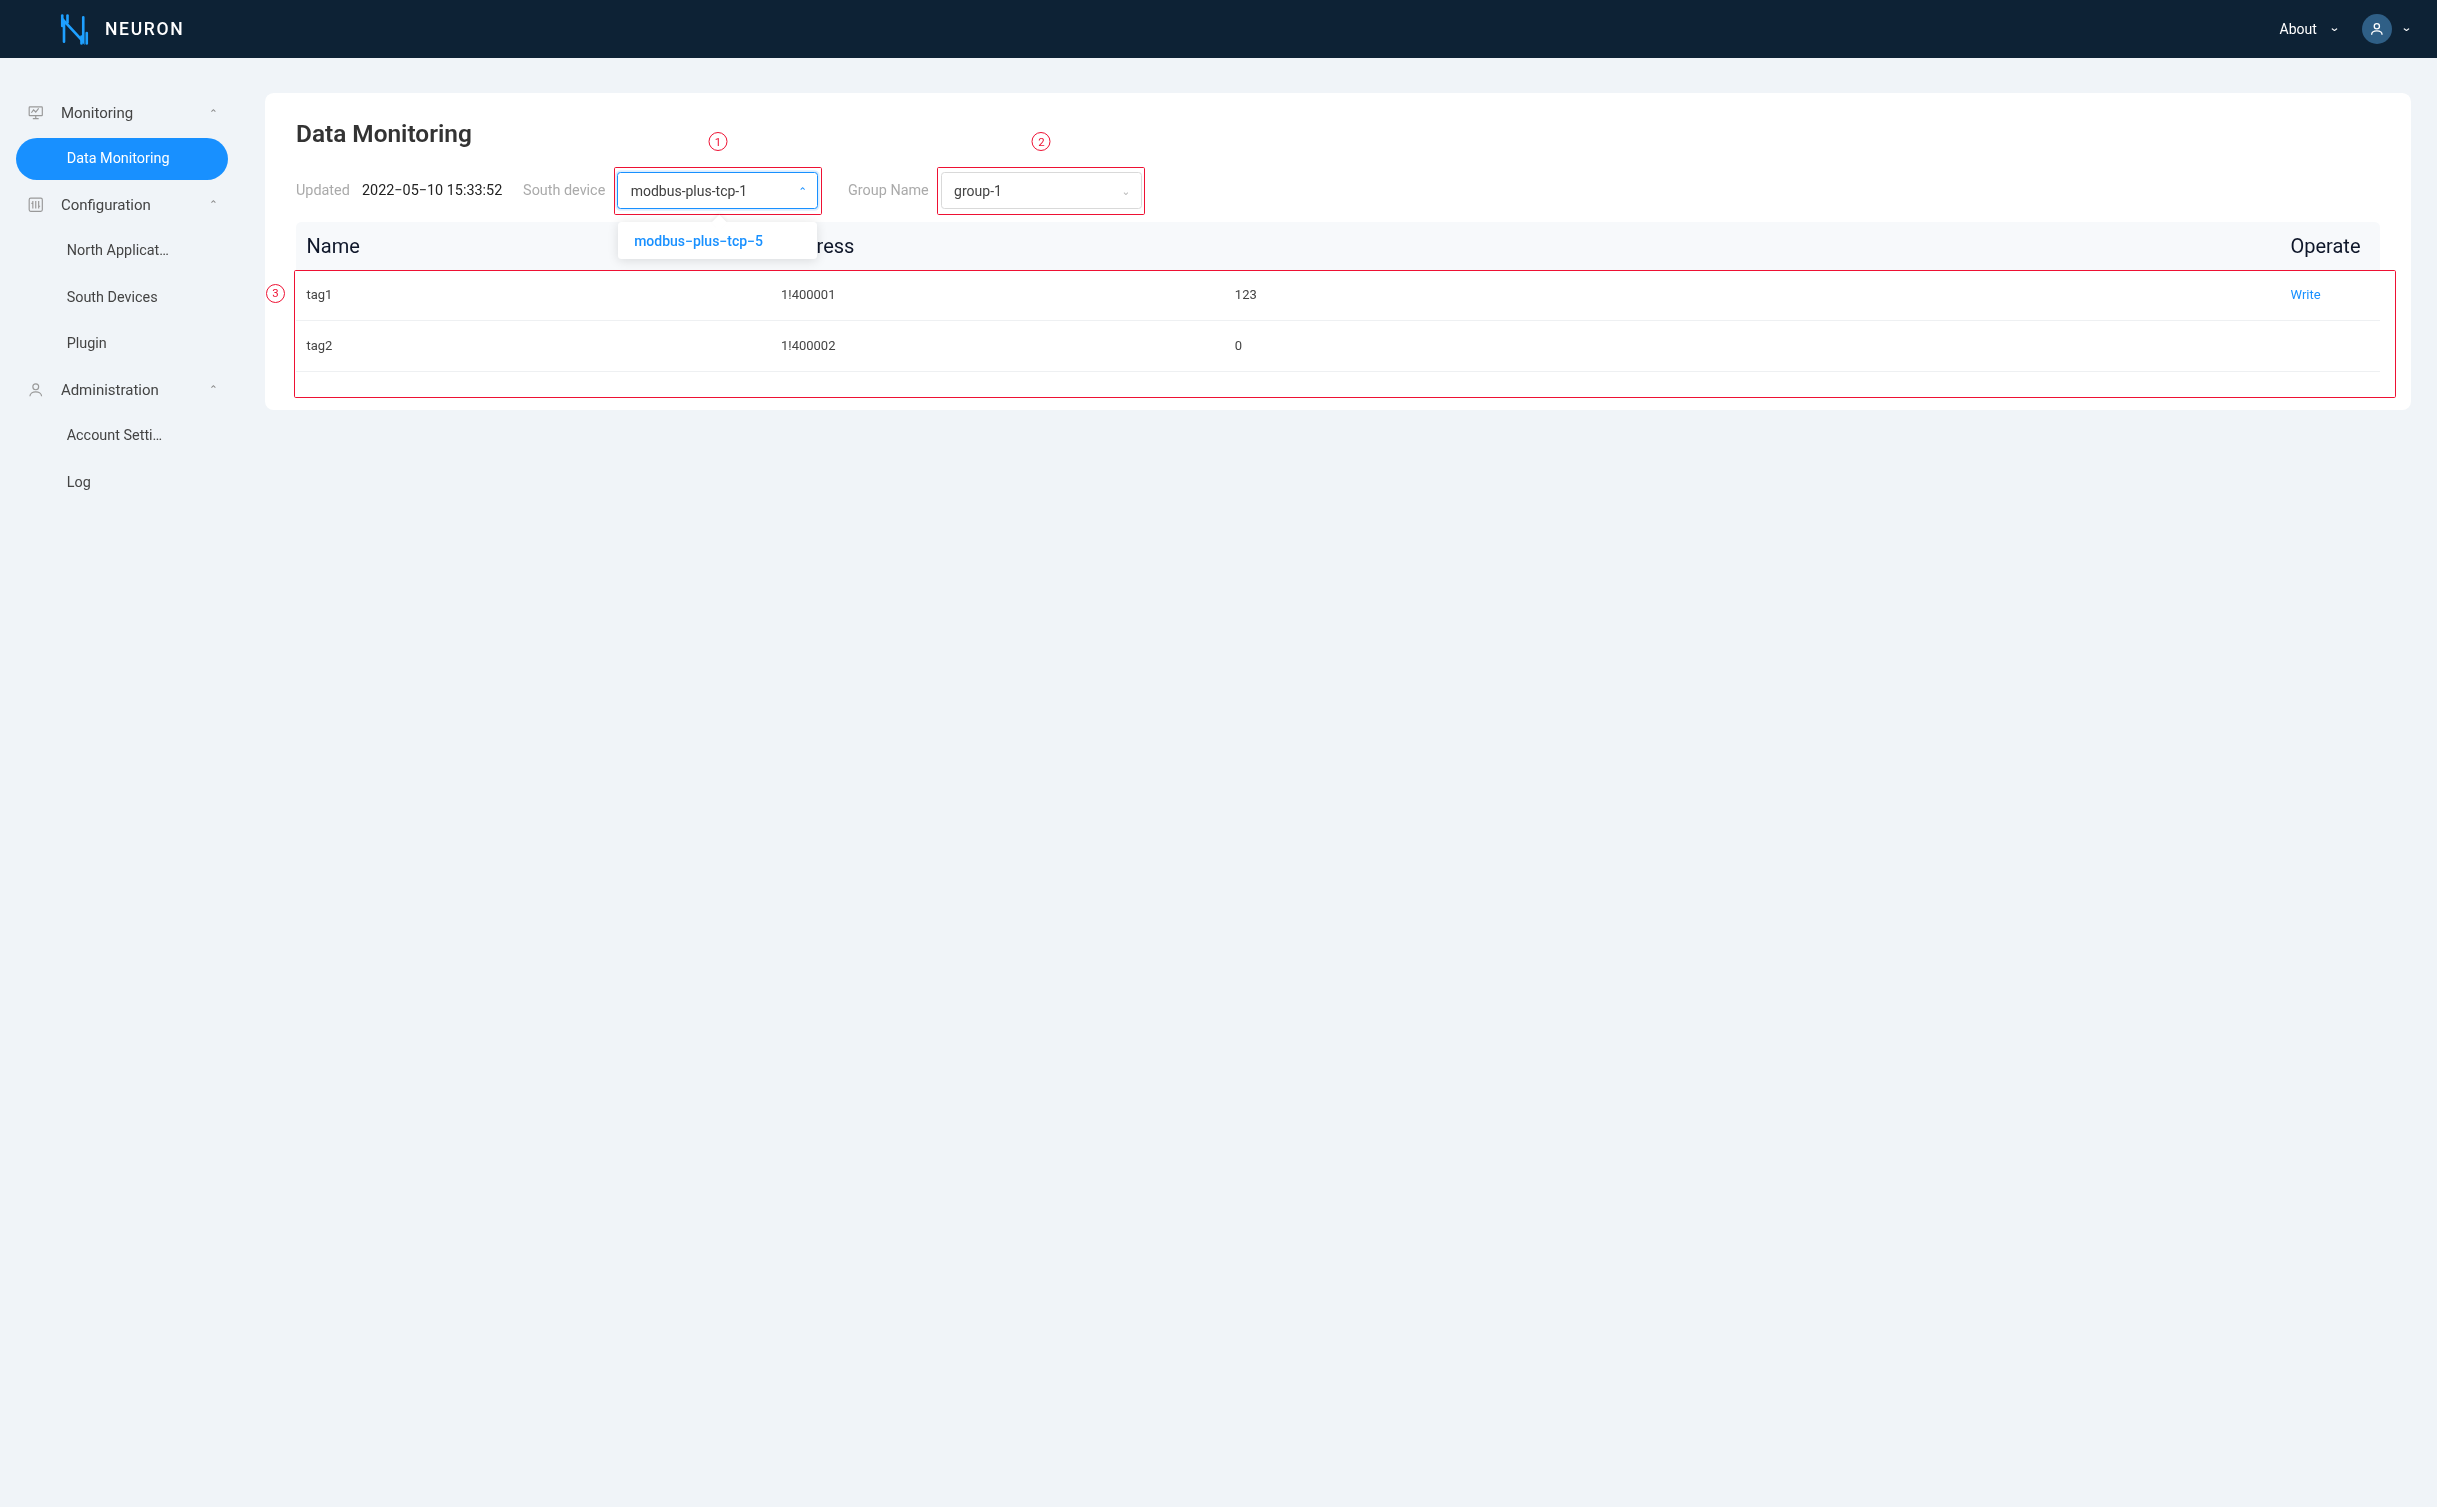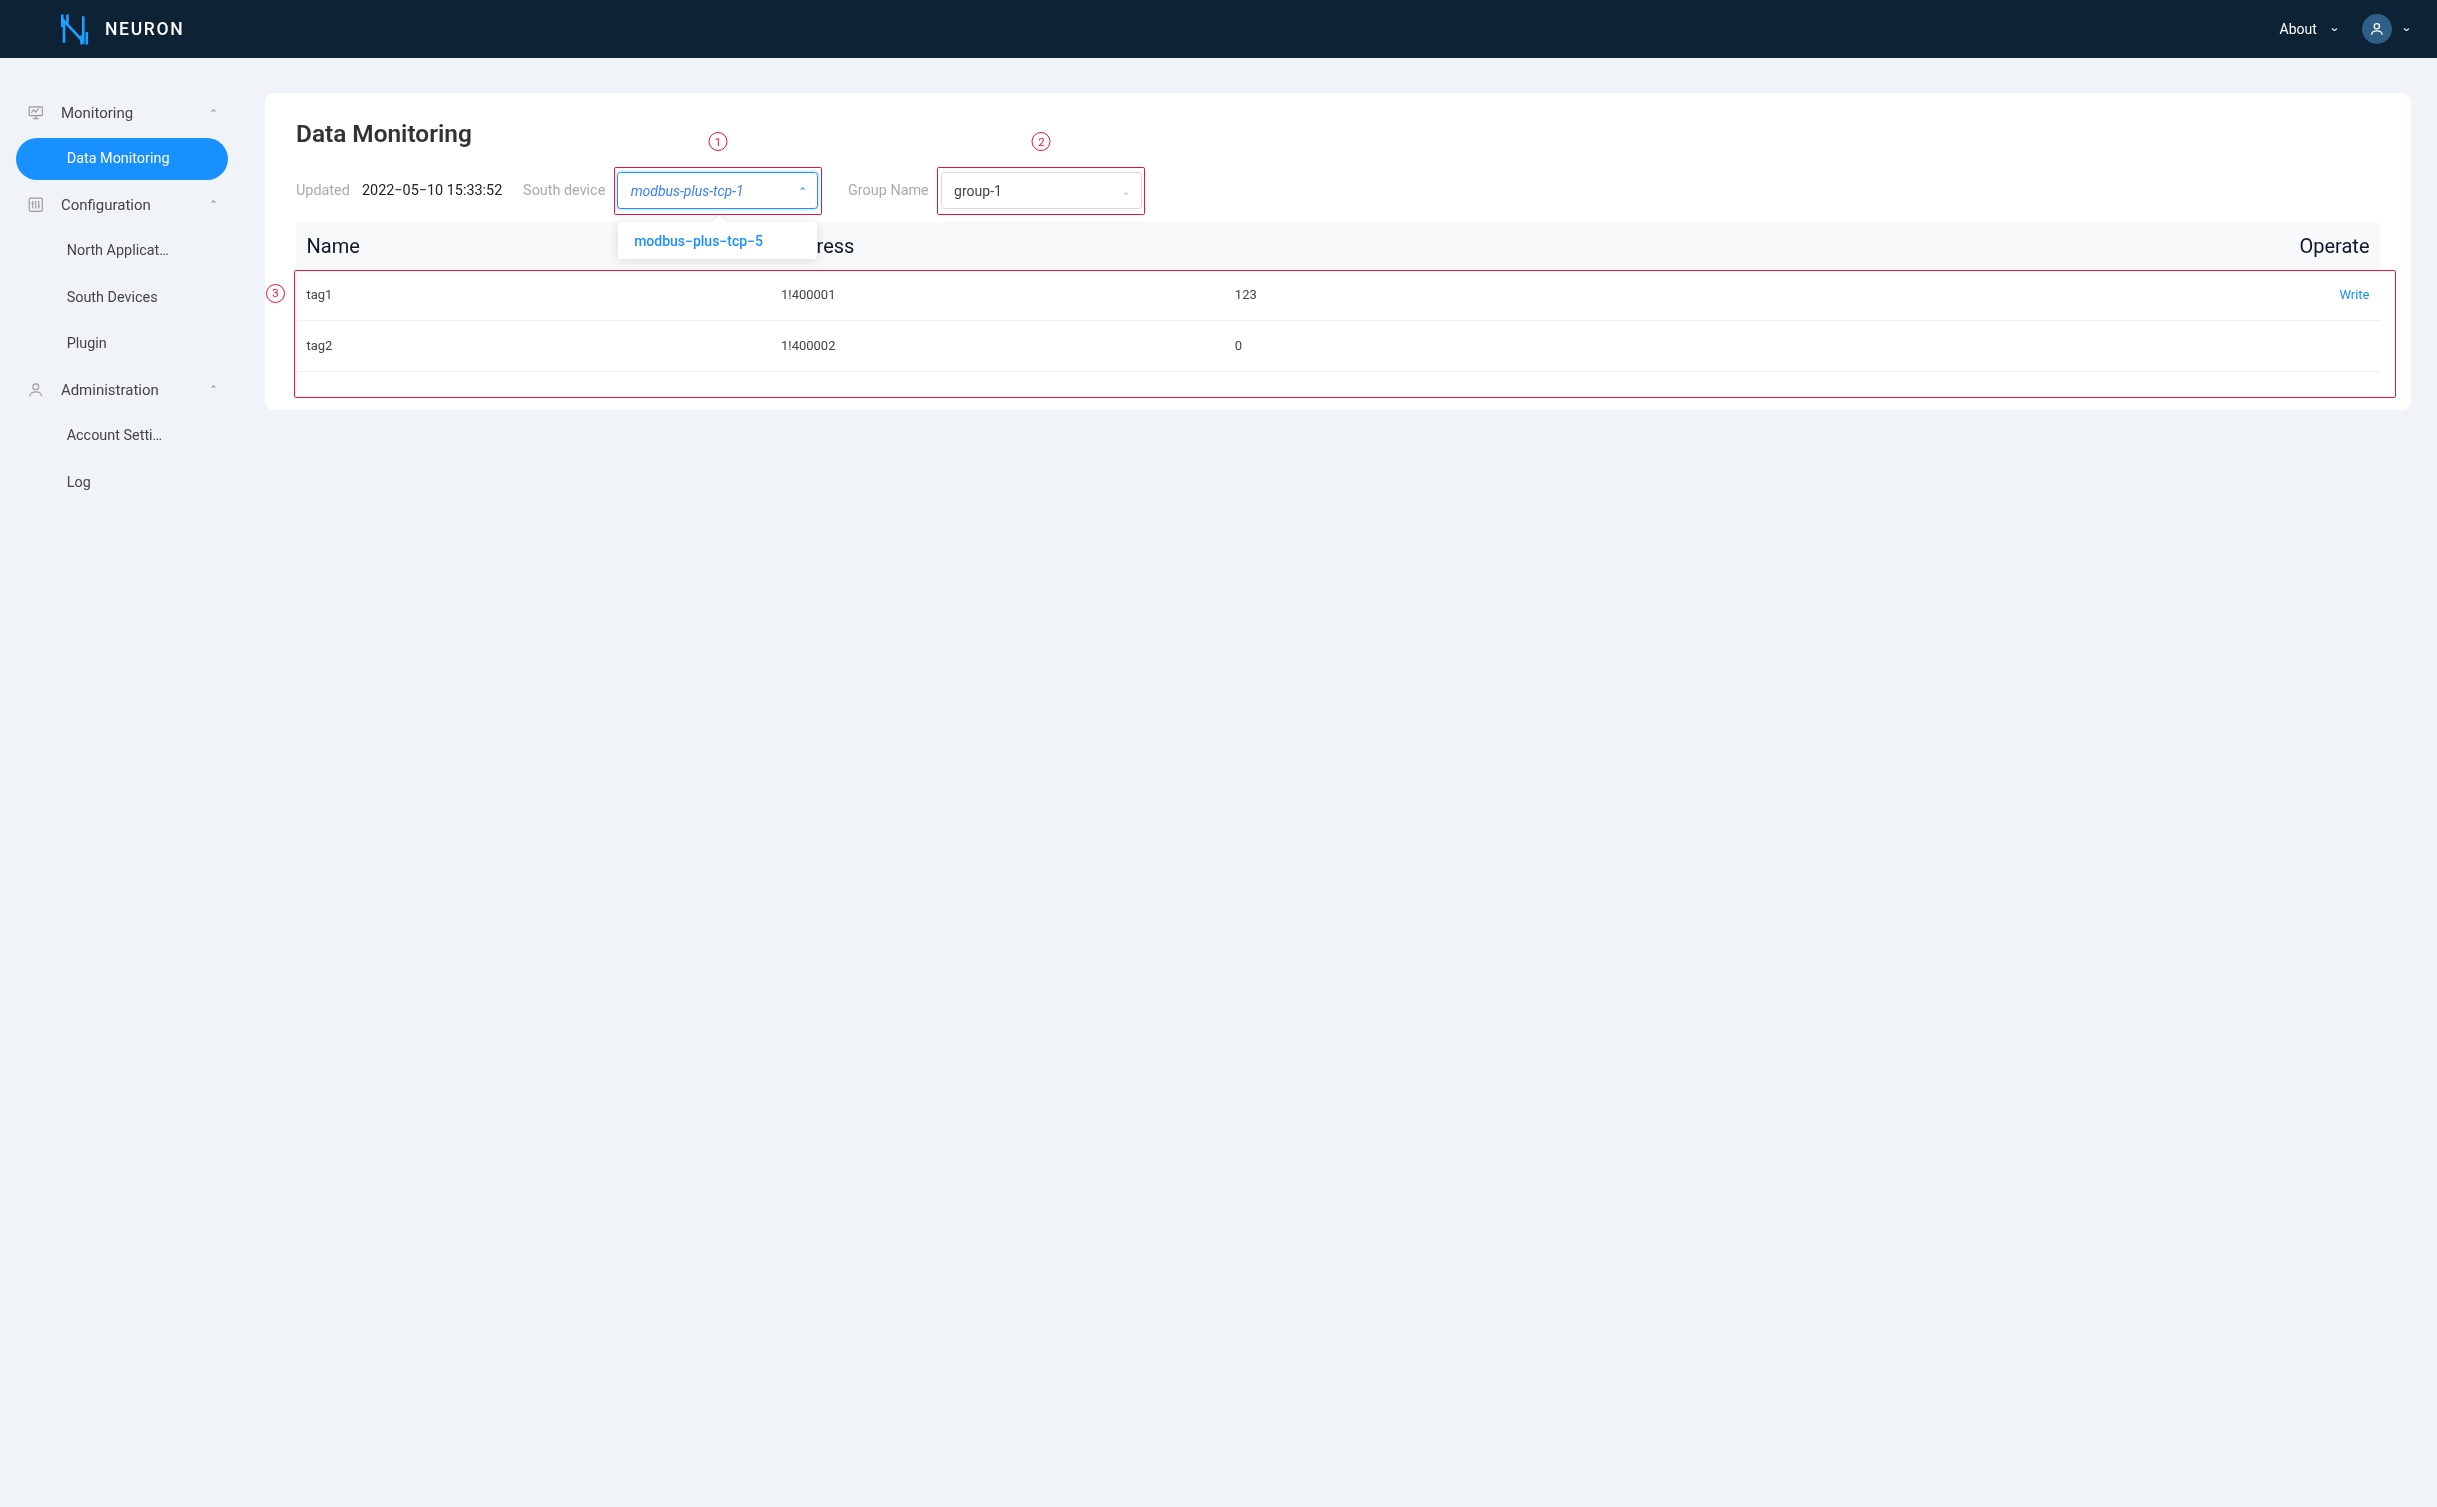--- a/index.html
+++ b/index.html
@@ -28,40 +28,40 @@
   
   
   .content { flex:1; padding: 35px 26px 26px 21px; }
   .card { background:#fff; border-radius:8.7px; padding: 26px 31px 38px 31px; box-shadow: 0 0 0 0.9px rgba(0,0,0,0); position:relative; }
   .page-title { font-size:24.4px; font-weight:600; margin-bottom: 24.4px; }
   .filter-row { display:flex; align-items:center; gap: 12.2px; font-size:14.4px; margin-bottom: 7px; }
   .lbl-muted { color:#aaa; }
   .val-dark { color:#222; margin-right: 8.7px; }
 
   .select { position:relative; display:flex; align-items:center; border:0.9px solid #d9d9d9; border-radius:3.5px; height:37px; padding: 0 30px 0 12.2px; font-size:14px; color:#444; background:#fff; min-width:201px; cursor:pointer; }
-  .select .placeholder { color:#3b82f6;font-style:italic; }
+  .select .placeholder { color:#404040; }
   .select .sel-caret { position:absolute; right:10.5px; top:50%; transform:translateY(-50%); color:#bbb; font-size:10.5px; }
   .select.open { border-color:#1890ff; box-shadow: 0 0 0 1.7px rgba(24,144,255,.15); }
   .select.open .sel-caret { color:#1890ff; }
 
   .dropdown { position:absolute; left:0; top:49px; width:100%; background:#fff; border-radius:3.5px; box-shadow: 0 1.7px 10.5px rgba(0,0,0,.12); z-index:30; }
   .dropdown::before { content:""; position:absolute; top:-5.2px; left:48%; width:10.5px; height:10.5px; background:#fff; transform:rotate(45deg); box-shadow:-1.7px -1.7px 3.5px rgba(0,0,0,.05); }
   .dropdown-item { padding:10.5px 15.7px; font-size:14px; color:#1890ff; font-weight:500; cursor:pointer; }
 
   
   .anno { position:absolute; border:1.7px solid #e13; border-radius:1.7px; pointer-events:none; }
   .anno-badge { position:absolute; width:19px; height:19px; border:1.7px solid #e13; border-radius:50%; color:#e13; font-size:11.4px; display:flex; align-items:center; justify-content:center; background:#fff; z-index:40; pointer-events:none; }
 
   
   .table-wrap { margin-top: 12.2px; position:relative; }
   .thead { display:flex; padding:12.2px 10.5px; background:#f7f9fb; border-radius:5.2px 5.2px 0 0; color:#0f172a; font-size:20px; }
   .col-name { width:23%; }
   .col-addr { width:22%; }
   .col-val  { flex:1; }
-  .col-op   { width:79px; text-align:right; }
+  .col-op   { width:79px; text-align:left; }
   .trow { display:flex; padding:17.5px 10.5px; border-bottom:0.9px solid #eef0f2; font-size:13px; color:#444; }
   .link { color:#1890ff; cursor:pointer; }
   
   .sel-wrap { position:relative; display:inline-block; }
 </style>
 </head>
 <body>
 
 <div class="header">
   <div class="logo-wrap">

